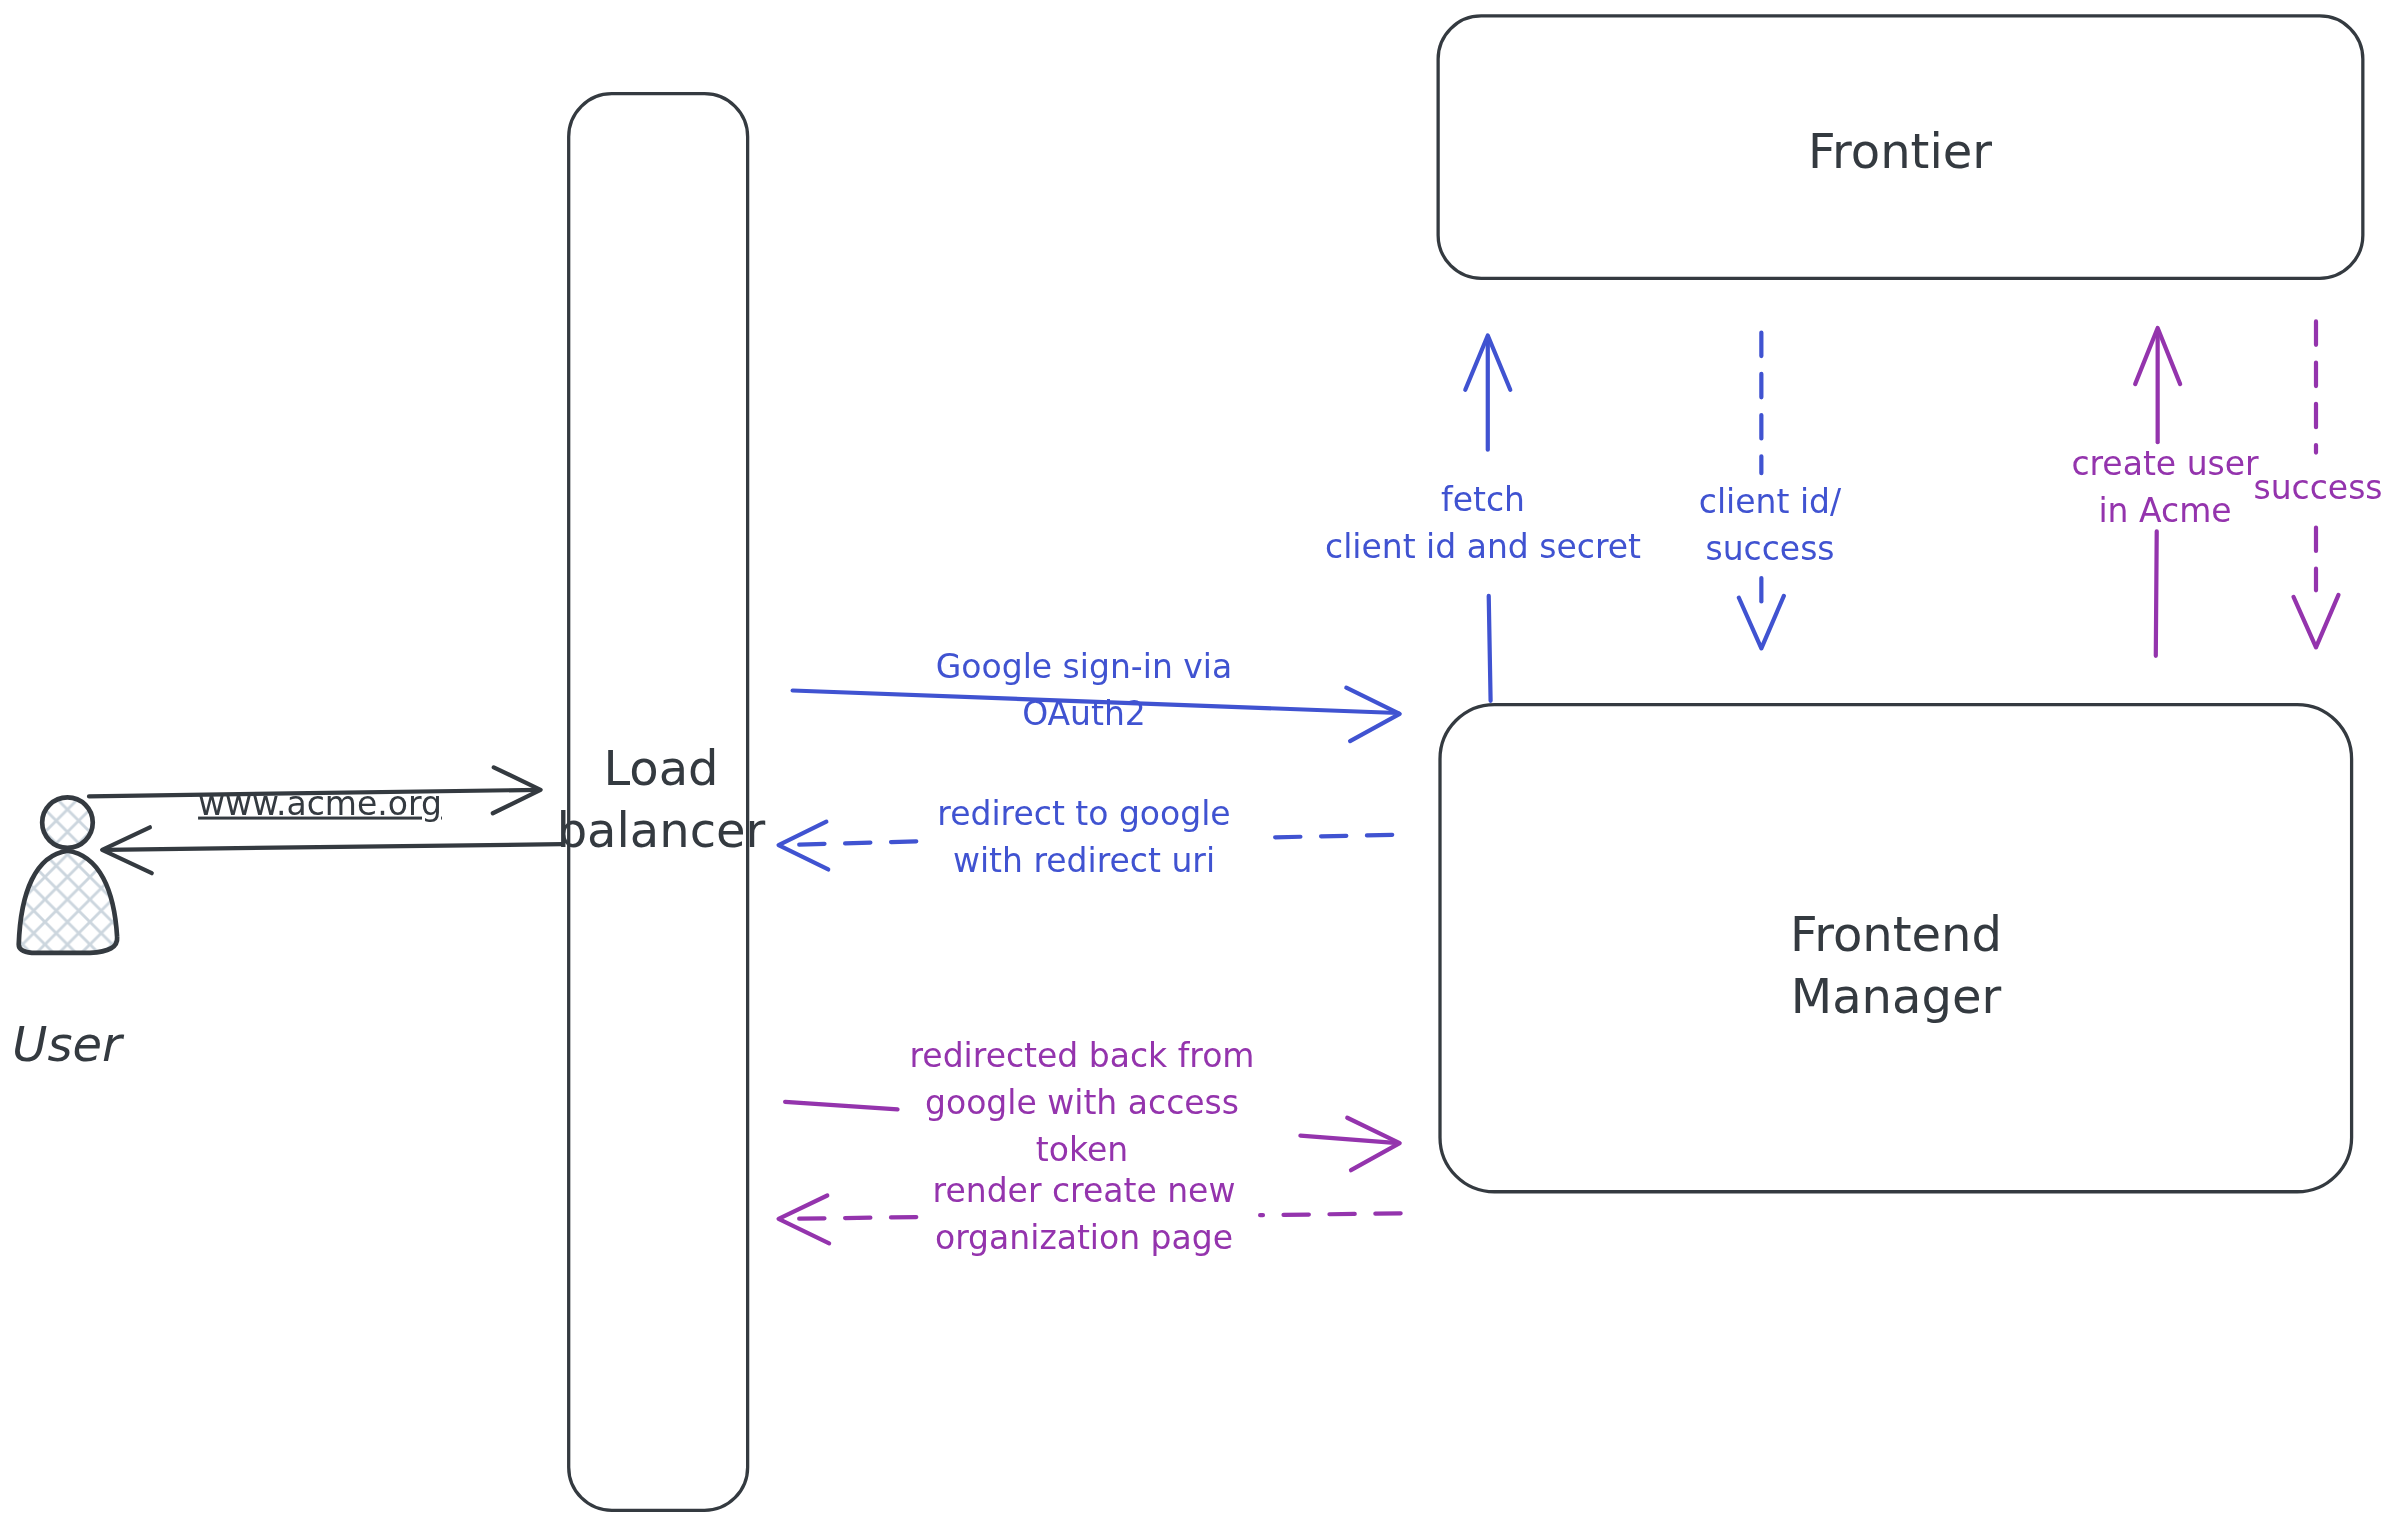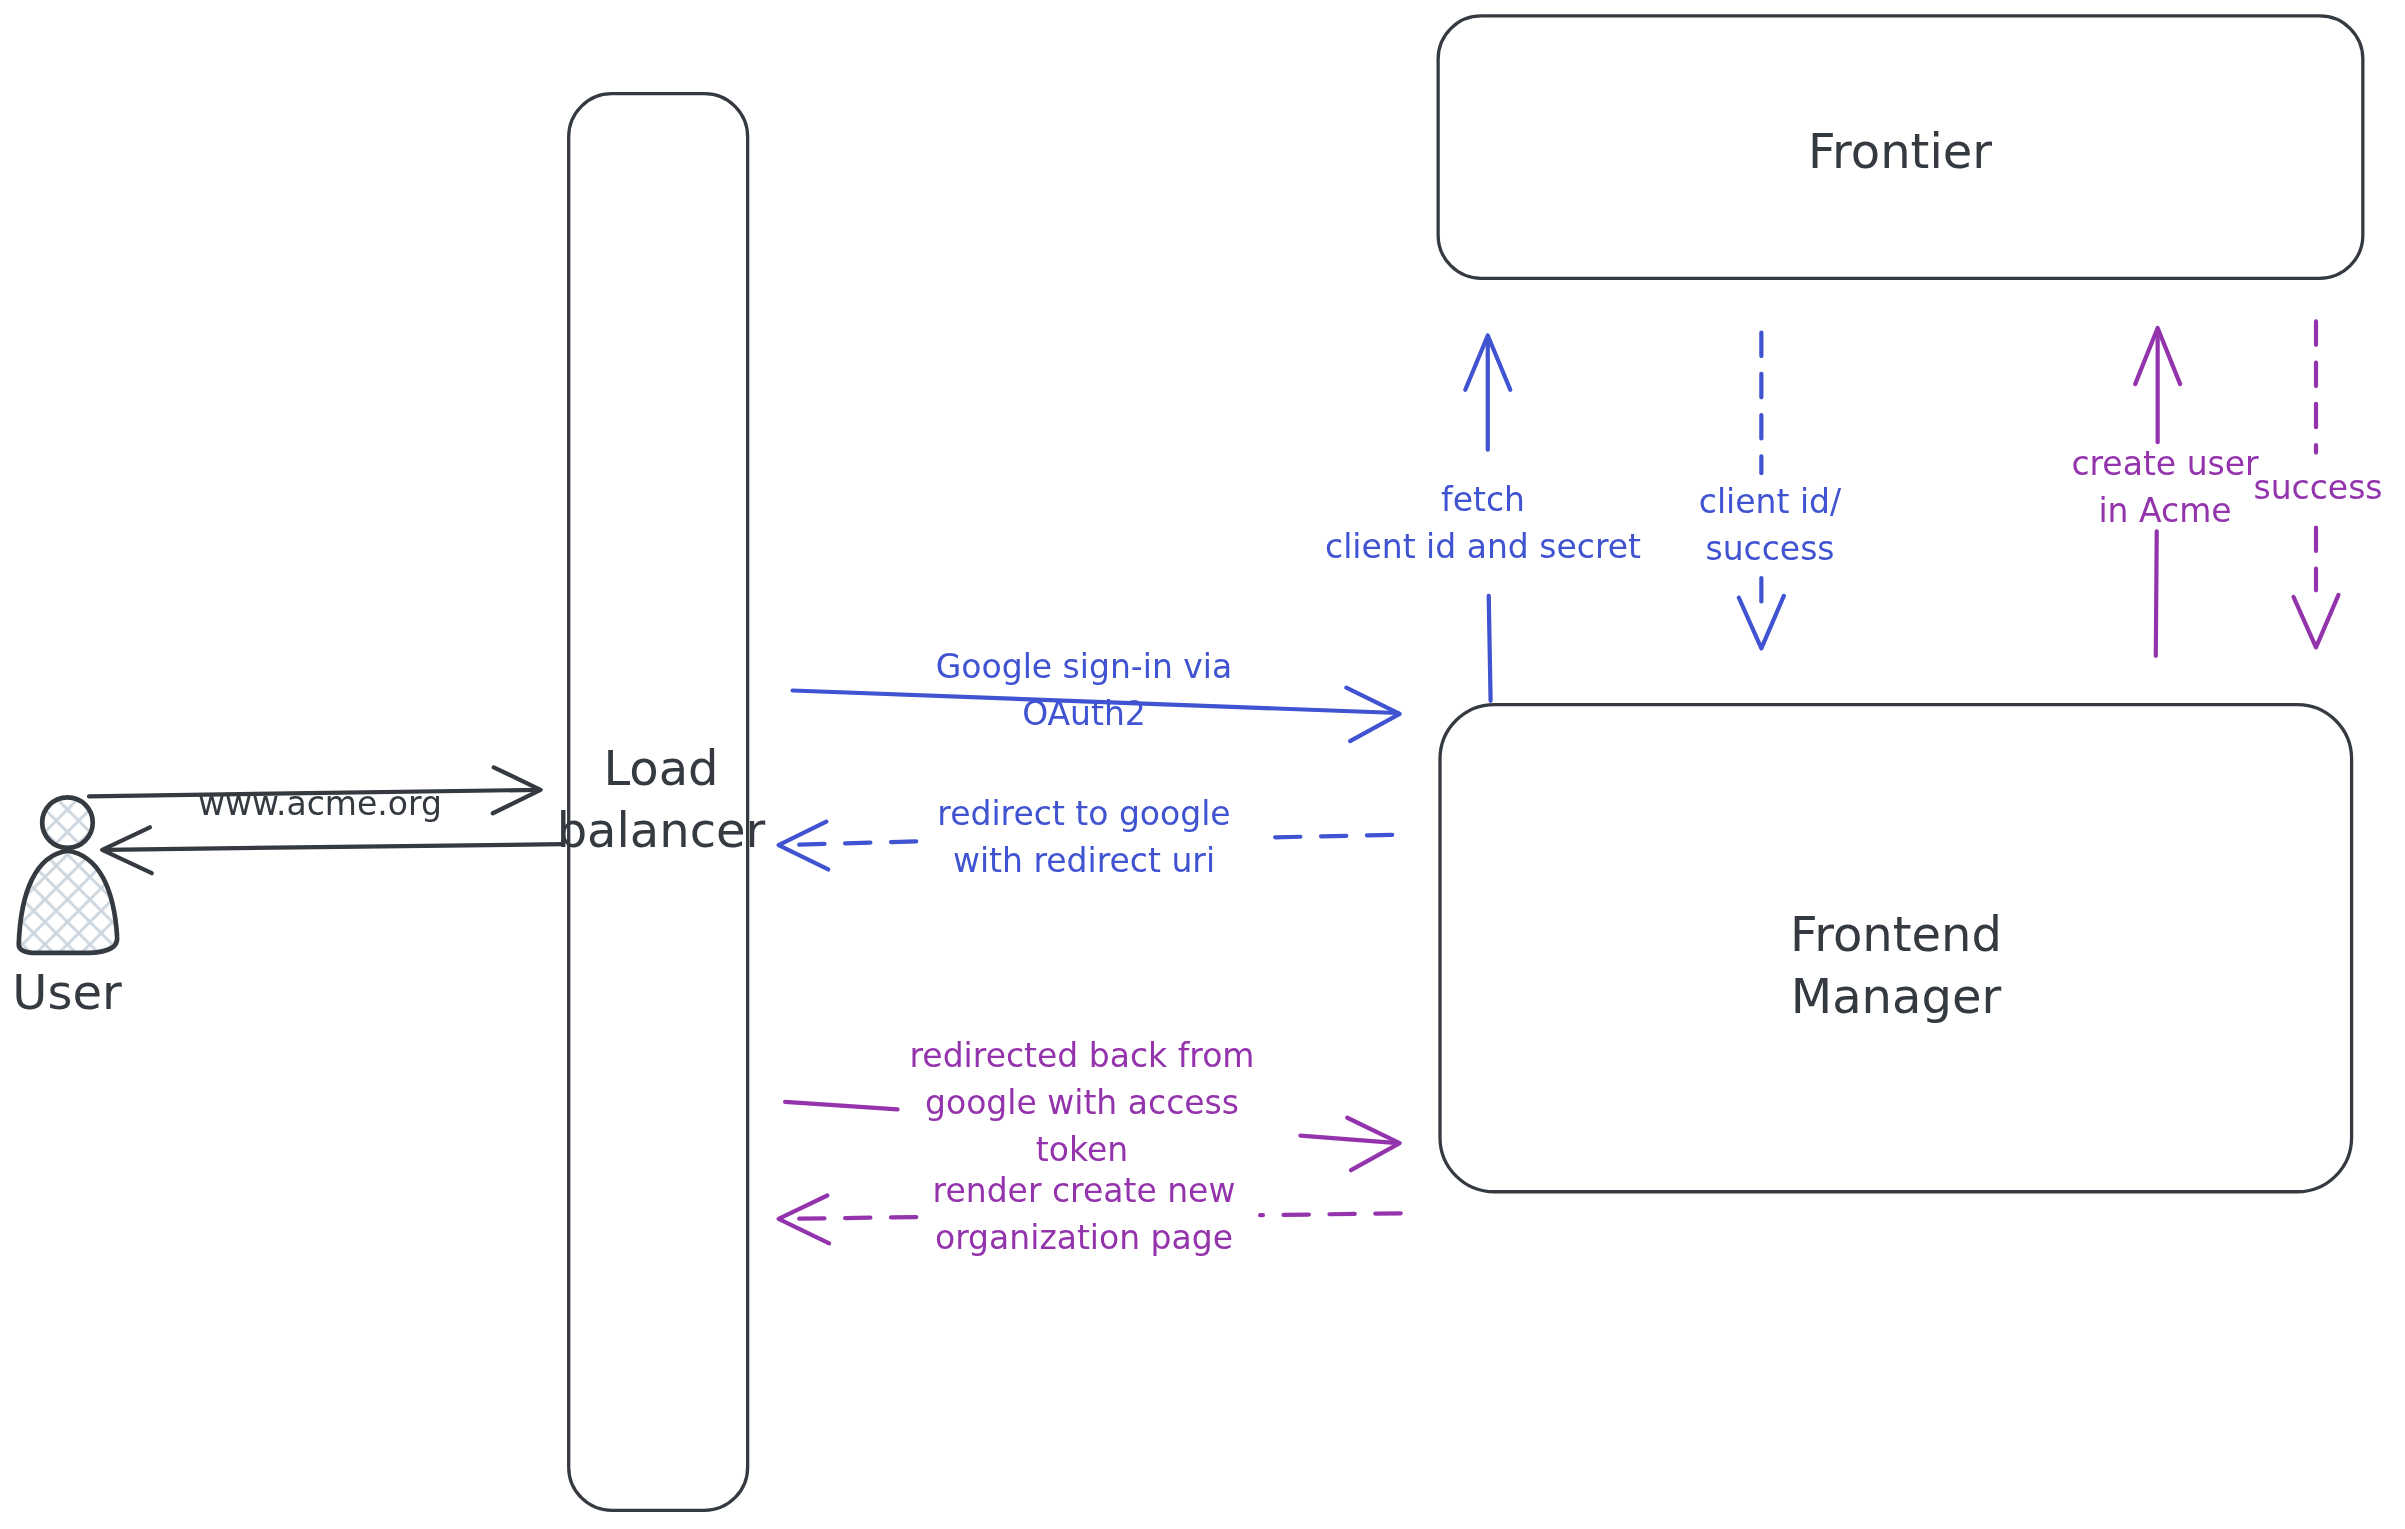--- a/index.html
+++ b/index.html
@@ -92,23 +92,23 @@
       <path d="M2302,567 L2301,700"></path>
       <polyline points="2279,410 2303,350 2327,410"></polyline>
       <g stroke-dasharray="25 19">
         <path d="M2472,343 L2472,483"></path>
         <path d="M2472,563 L2472,630"></path>
       </g>
       <polyline points="2448,637 2472,691 2496,635"></polyline>
     </g>
   </svg>
 
-  <div class="lbl ink" style="left:320px;top:804px;">www.acme.org</div>
+  <div class="lbl ink" style="left:320px;top:804px;text-decoration:underline;">www.acme.org</div>
 
-  <div class="lbl ink node-lbl" style="left:67px;top:992px;">User</div>
+  <div class="lbl ink node-lbl" style="left:67px;top:1044px;font-style:italic;">User</div>
 
   <div class="lbl ink node-lbl" style="left:661px;top:799px;">Load
 balancer</div>
 
   <div class="lbl ink node-lbl" style="left:1900px;top:151px;">Frontier</div>
 
   <div class="lbl ink node-lbl" style="left:1896px;top:950px;margin-top:15px;">Frontend
 Manager</div>
 
   <div class="lbl blue" style="left:1084px;top:691px;">Google sign-in via

